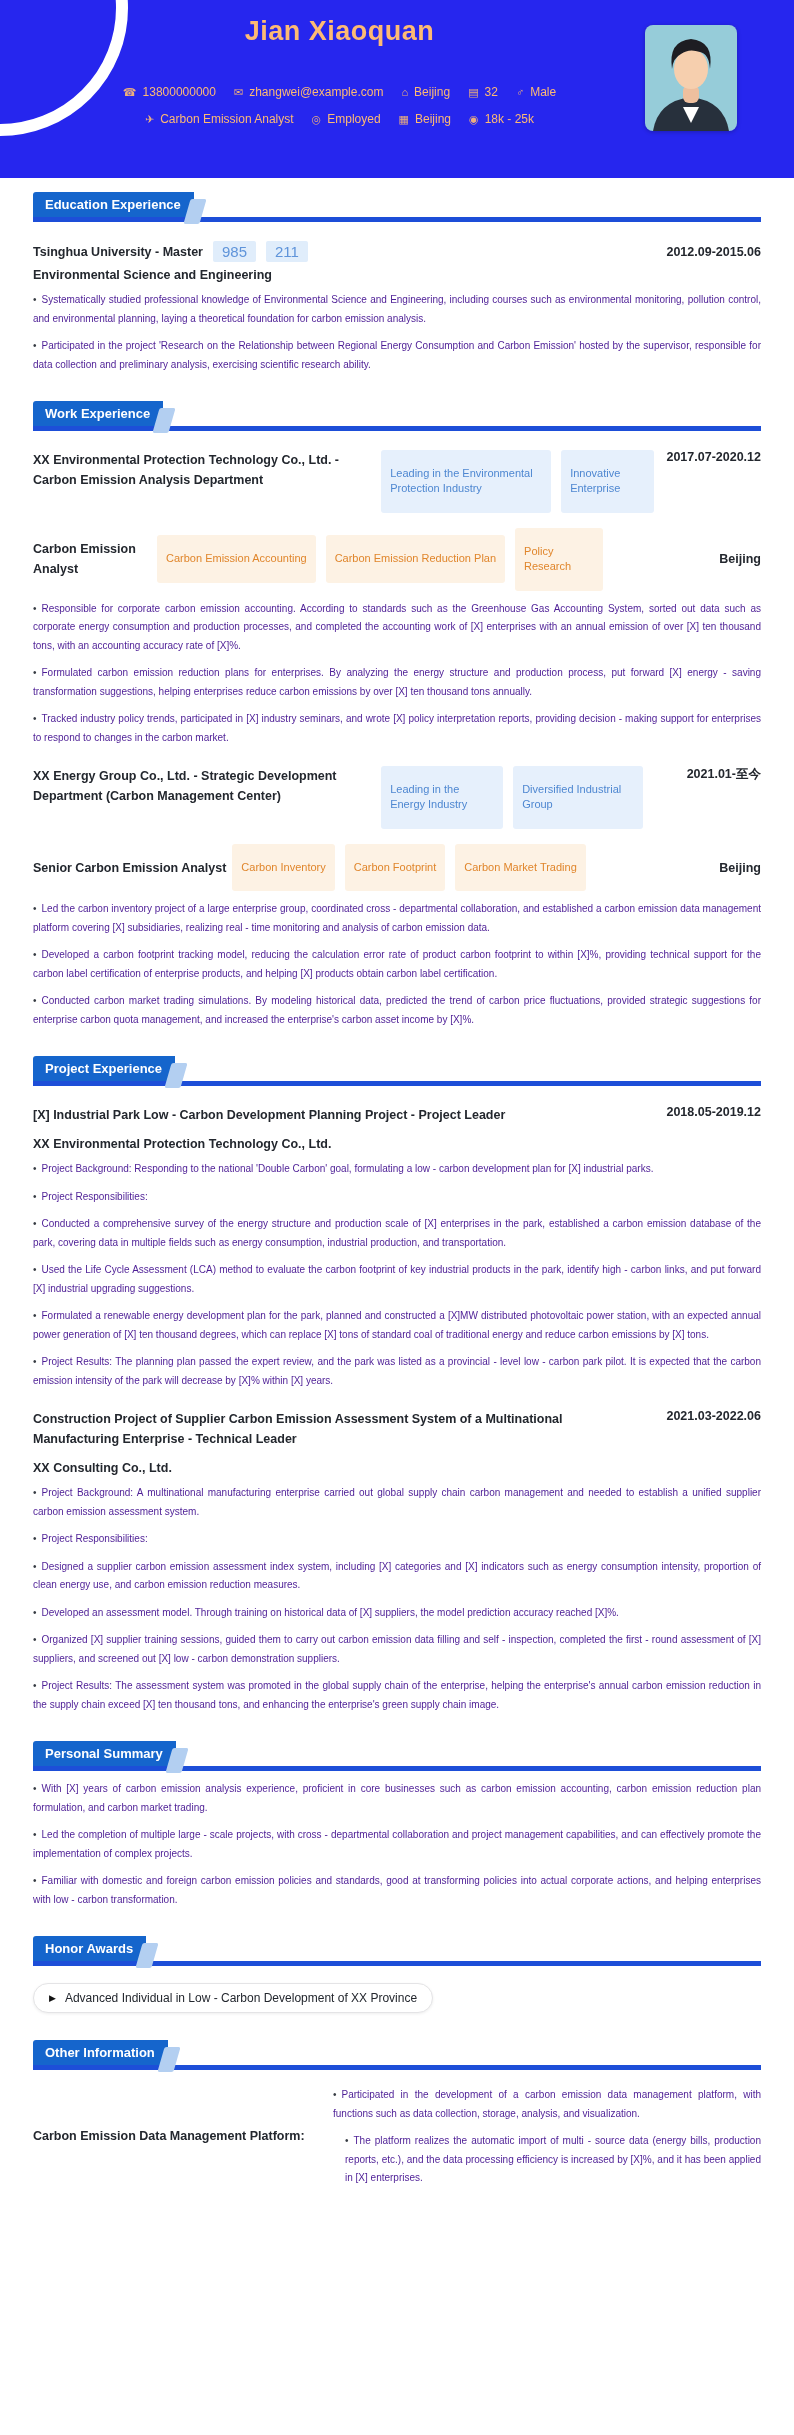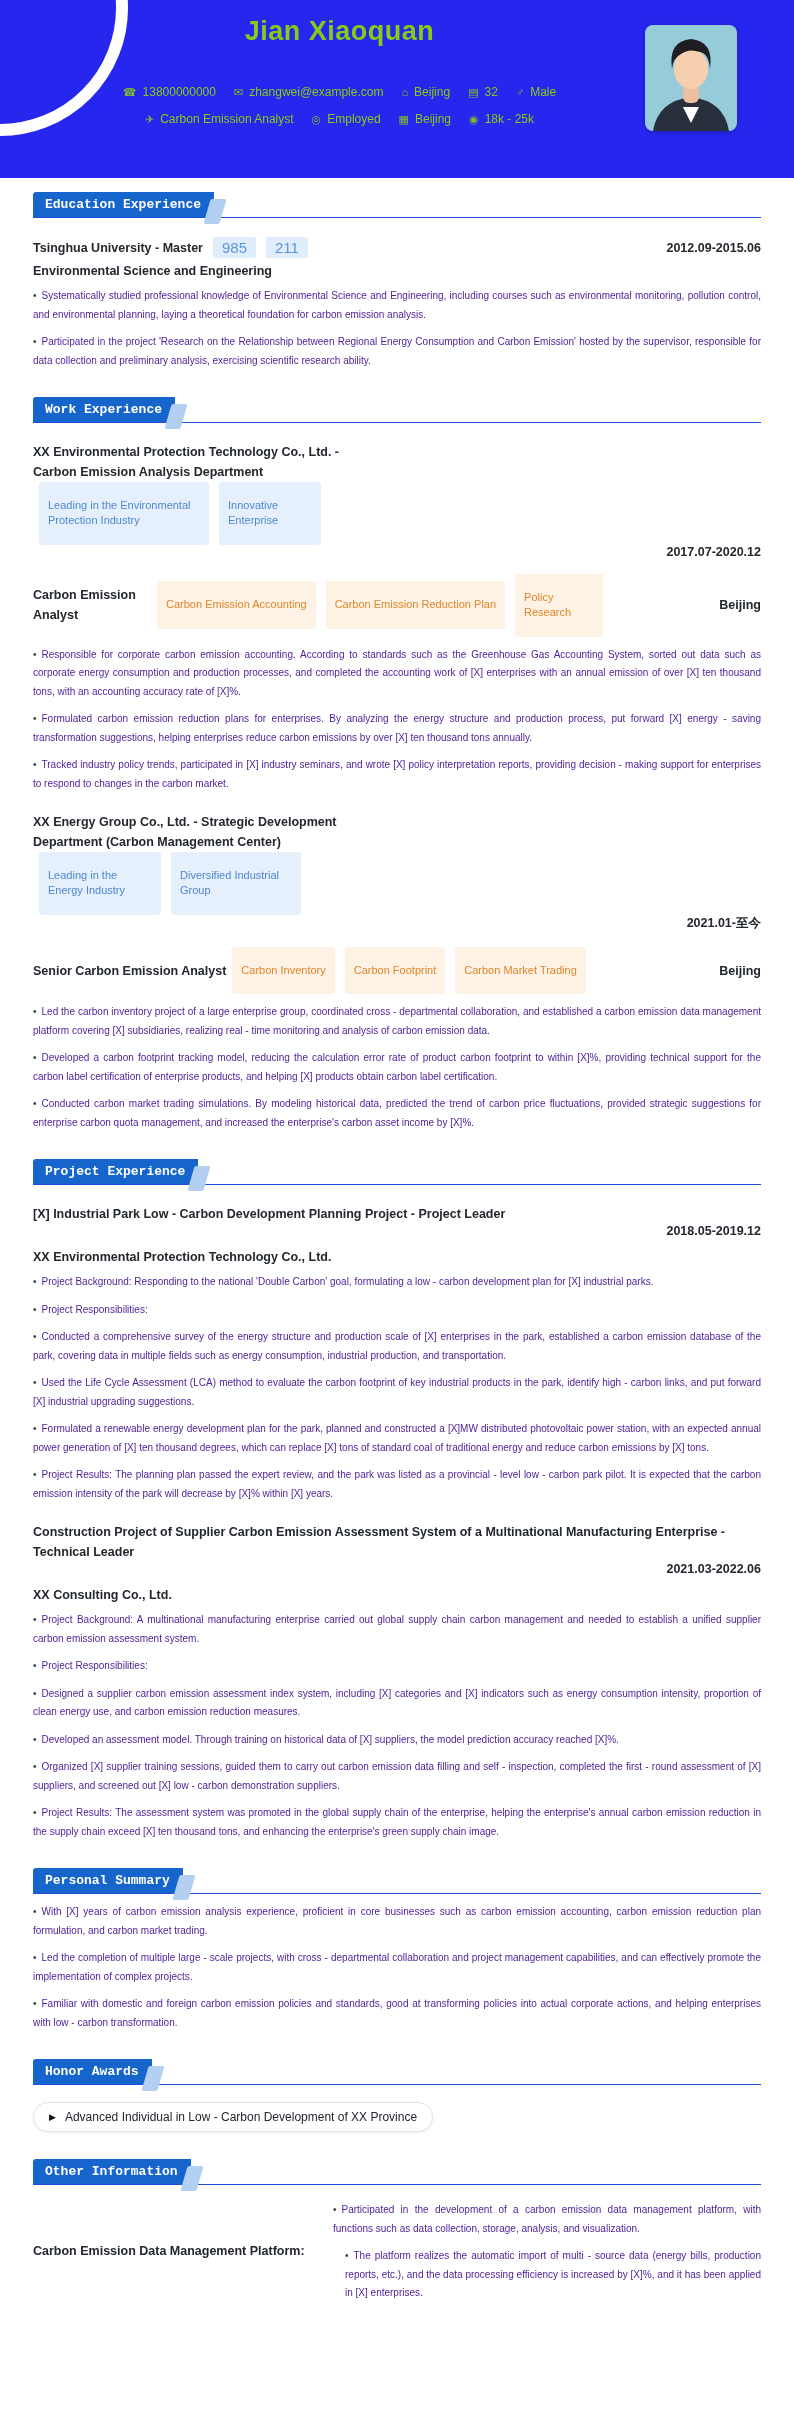--- a/index.html
+++ b/index.html
@@ -1,56 +1,56 @@
 <!DOCTYPE html>
 <html><head>
 <meta charset="utf-8">
 <style>
   html,body{margin:0;padding:0;background:#ffffff;}
   body{width:794px;margin:0 auto;font-family:"Liberation Sans","DejaVu Sans",sans-serif;color:#23272e;}
 
   
-  .hdr{position:relative;height:178px;background:#2626ee;overflow:hidden;color:#84cc16;}
+  .hdr{position:relative;height:178px;background:#2626ee;overflow:hidden;color:#fdba74;}
   .arc{position:absolute;width:232px;height:232px;border:12px solid #ffffff;border-radius:50%;
        left:-128px;top:-120px;background:transparent;}
   .hdr-inner{position:relative;padding:16px 115px 0 0;text-align:center;}
   .hdr-name{margin:0;font-size:27px;font-weight:700;letter-spacing:.5px;}
   .crow{display:flex;justify-content:center;gap:18px;font-size:12px;margin-top:0;}
   .crow1{margin-top:38px;}
   .crow2{margin-top:13px;}
   .citem{display:inline-flex;align-items:center;gap:6px;white-space:nowrap;}
   .cicon{font-size:11px;opacity:.92;}
   .avatar{position:absolute;right:57px;top:25px;width:92px;height:106px;border-radius:8px;
           overflow:hidden;box-shadow:0 1px 4px rgba(0,0,0,.25);}
   .avatar svg{display:block;}
 
   
   .section{padding:0 33px;margin-top:27px;}
   .section.first{margin-top:14px;}
-  .shead{border-bottom:1px solid #1d4ed8;position:relative;font-family:Liberation Mono, monospace;}
+  .shead{border-bottom:5px solid #1d4ed8;position:relative;}
   .ribbon{position:relative;display:inline-block;background:#1565cc;color:#fff;font-size:13px;
           font-weight:700;padding:5px 13px 5px 12px;border-radius:3px 0 0 0;z-index:1;}
   .ribbon::after{content:"";position:absolute;right:-9px;top:7px;width:16px;height:100%;
           background:#b3cff1;transform:skewX(-16deg);z-index:-1;border-radius:2px;}
 
   .bold{font-weight:700;}
   .row{display:flex;align-items:flex-start;}
   .item-head{margin-top:19px;align-items:center;}
   .date{margin-left:auto;font-weight:700;font-size:12.5px;white-space:nowrap;padding-left:12px;}
   .loc{margin-left:auto;font-weight:700;font-size:12.5px;white-space:nowrap;padding-left:12px;}
 
   .school{font-size:12.5px;}
   .badge{background:#e0edfb;color:#5f94da;font-size:15px;padding:2px 9px;border-radius:2px;margin-left:10px;}
   .major{font-size:12.5px;margin-top:6px;}
 
   .bullet{font-size:10px;line-height:1.85;color:#4c1d95;text-align:justify;margin-top:9px;}
   .bullet::before{content:"•\2002";color:#363b42;}
   .bullet.indent{margin-left:12px;}
 
-  .company-row{margin-top:19px;flex-direction:column;}
+  .company-row{margin-top:19px;}
   .company{font-size:12.5px;width:47%;line-height:1.6;}
   .pname{font-size:12.5px;flex:1;line-height:1.6;padding-right:30px;}
   .pcompany{font-size:12.5px;margin-top:12px;}
   .role-row{margin-top:15px;align-items:center;}
   .role{font-size:12.5px;line-height:1.6;}
   .role-w1{width:118px;flex:0 0 auto;}
 
   .tags{display:flex;gap:10px;align-items:center;flex:1;padding-left:6px;}
   .tag{font-size:11px;line-height:1.4;padding:16px 9px;border-radius:3px;}
   .tags.blue .tag{background:#e6f0fc;color:#4e87d1;}

